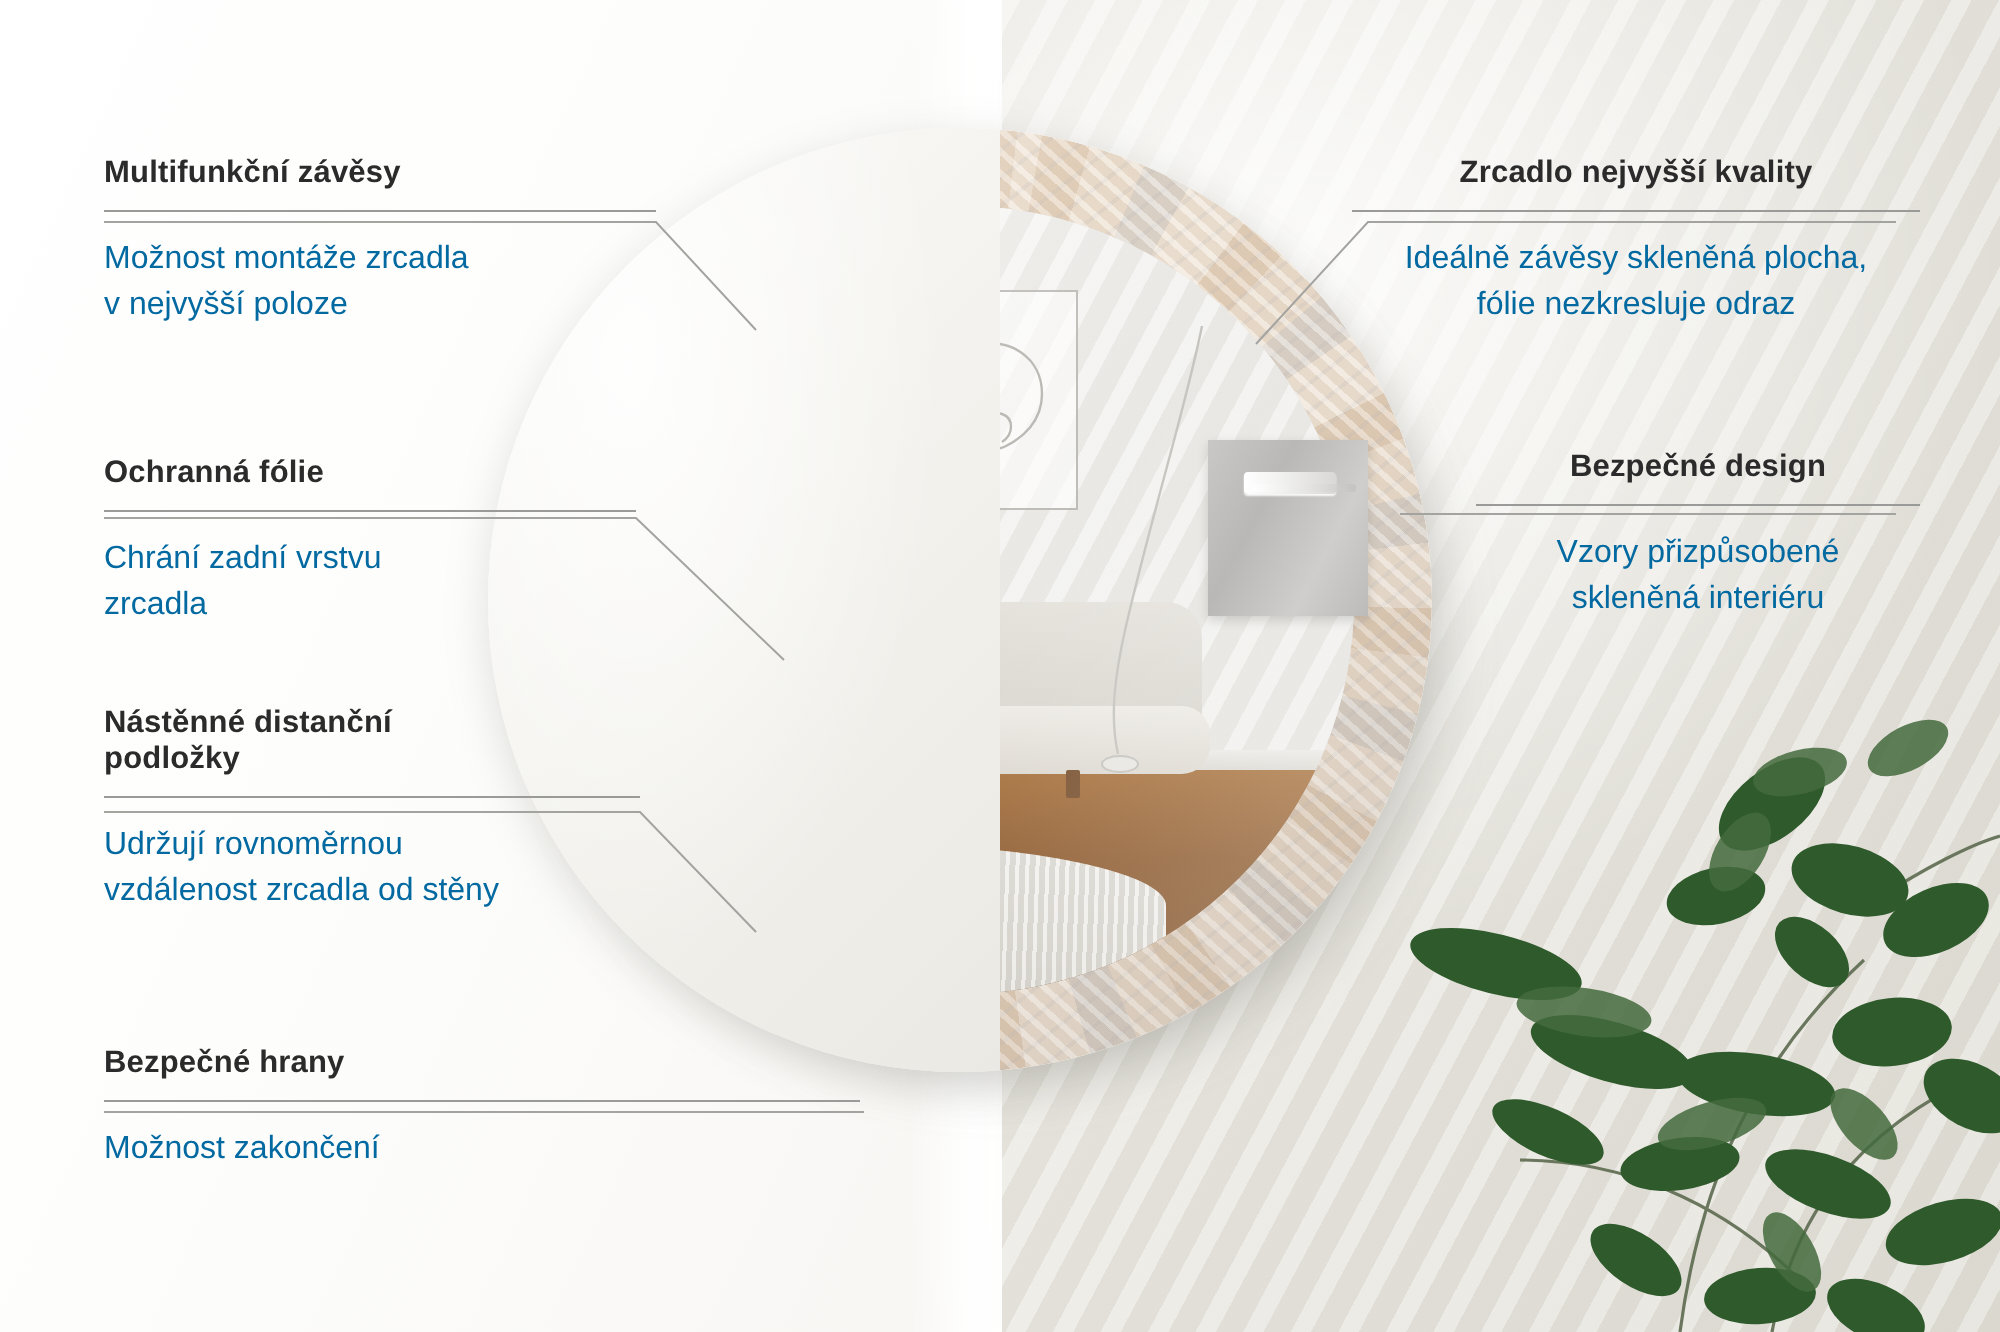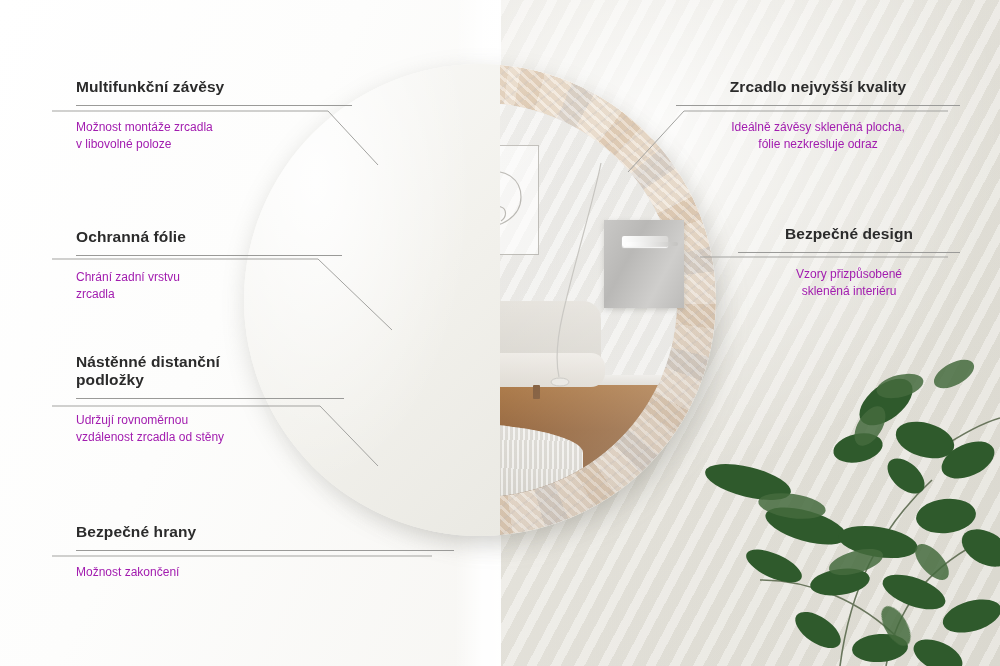--- a/index.html
+++ b/index.html
@@ -176,36 +176,36 @@
   .spacer{
     position:absolute;left:375px;top:459px;width:22px;height:23px;
     background:linear-gradient(135deg,#f7c80f 0%,#efb907 55%,#e0ab05 100%);
     box-shadow:1px 2px 3px rgba(120,110,40,.25);
   }
 
   
   .lines{position:absolute;left:0;top:0;width:1000px;height:666px;pointer-events:none;}
 
   
-  .callout{position:absolute;margin-left:24px;}
+  .callout{position:absolute;}
   .callout h3{
     margin:0 0 9px 0;
     font-size:15.5px;
     font-weight:bold;
     color:#2b2b2b;
     letter-spacing:.1px;
   }
   .callout .rule{
     height:1px;background:#9a9a98;margin:0 0 13px 0;
   }
   .callout p{
     margin:0;
-    font-size:12px;
+    font-size:16px;
     line-height:1.42;
-    color:#a21caf;
+    color:#0369a1;
   }
   .callout.right{text-align:center;}
 
   .c1{left:52px;top:78px;width:276px;}
   .c2{left:52px;top:228px;width:266px;}
   .c3{left:52px;top:353px;width:268px;}
   .c4{left:52px;top:523px;width:378px;}
   .r1{right:40px;top:78px;width:284px;}
   .r2{right:40px;top:225px;width:222px;}
 
@@ -325,21 +325,21 @@
       <ellipse cx="232" cy="232" rx="22" ry="11" transform="rotate(48 232 232)"></ellipse>
       <ellipse cx="196" cy="296" rx="22" ry="11" transform="rotate(60 196 296)"></ellipse>
     </g>
   </svg>
 
   <div class="callout c1">
     <h3>Multifunkční závěsy</h3>
     <div class="rule"></div>
     <p>
       <span>Možnost montáže zrcadla</span><br>
-      <span>v libovolné poloze</span>
+      <span>v nejvyšší poloze</span>
     </p>
   </div>
 
   <div class="callout c3">
     <h3>
       <span>Nástěnné distanční</span><br>
       <span>podložky</span>
     </h3>
     <div class="rule"></div>
     <p>

